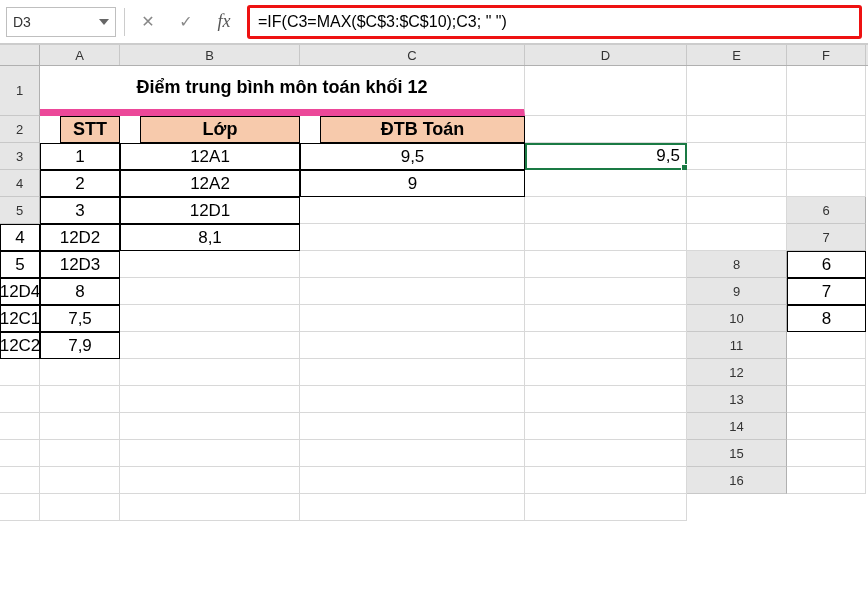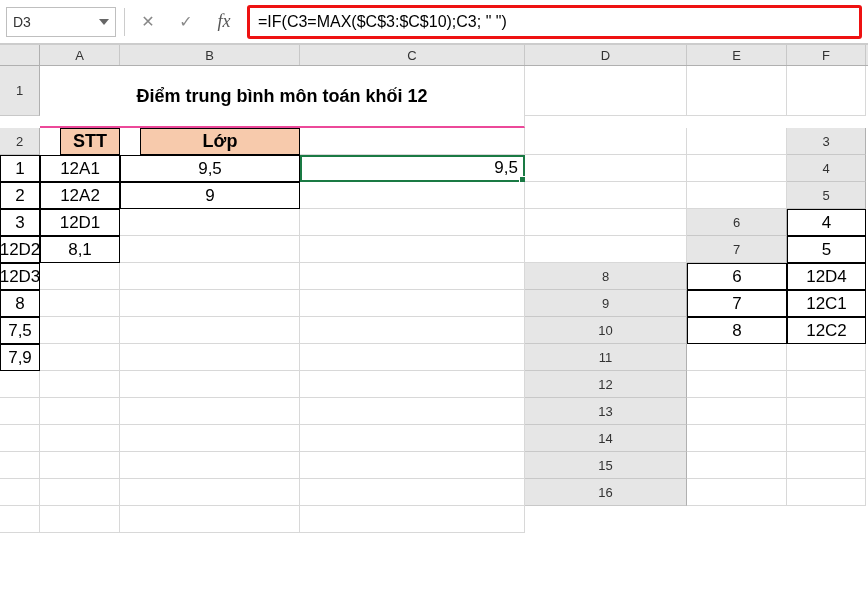--- a/index.html
+++ b/index.html
@@ -164,28 +164,29 @@
   <div>B</div>
   <div>C</div>
   <div>D</div>
   <div>E</div>
   <div>F</div>
 </div>
 
 <div class="sheet">
 
   <div class="rowh" style="height:50px">1</div>
-  <div class="cell title-cell" style="grid-column: span 3;height:62px;border-right:1px solid #d8d8d8;border-bottom:2px solid #ec4899">Điểm trung bình môn toán khối 12</div>
+  <div class="cell title-cell" style="grid-column: span 3;height:50px;border-right:1px solid #d8d8d8;border-bottom:7px solid #ec4899">Điểm trung bình môn toán khối 12</div>
   <div class="cell" style="height:50px"></div>
   <div class="cell" style="height:50px"></div>
   <div class="cell" style="height:50px"></div>
 
   <div class="rowh">2</div>
   <div class="cell hdr">STT</div>
   <div class="cell hdr">Lớp</div>
+  <div class="cell hdr">ĐTB Toán</div>
   <div class="cell"></div>
   <div class="cell"></div>
   <div class="cell"></div>
 
   <div class="rowh">3</div>
   <div class="cell bordered">1</div>
   <div class="cell bordered">12A1</div>
   <div class="cell bordered">9,5</div>
   <div class="cell selected-cell">
       <span>9,5</span>

